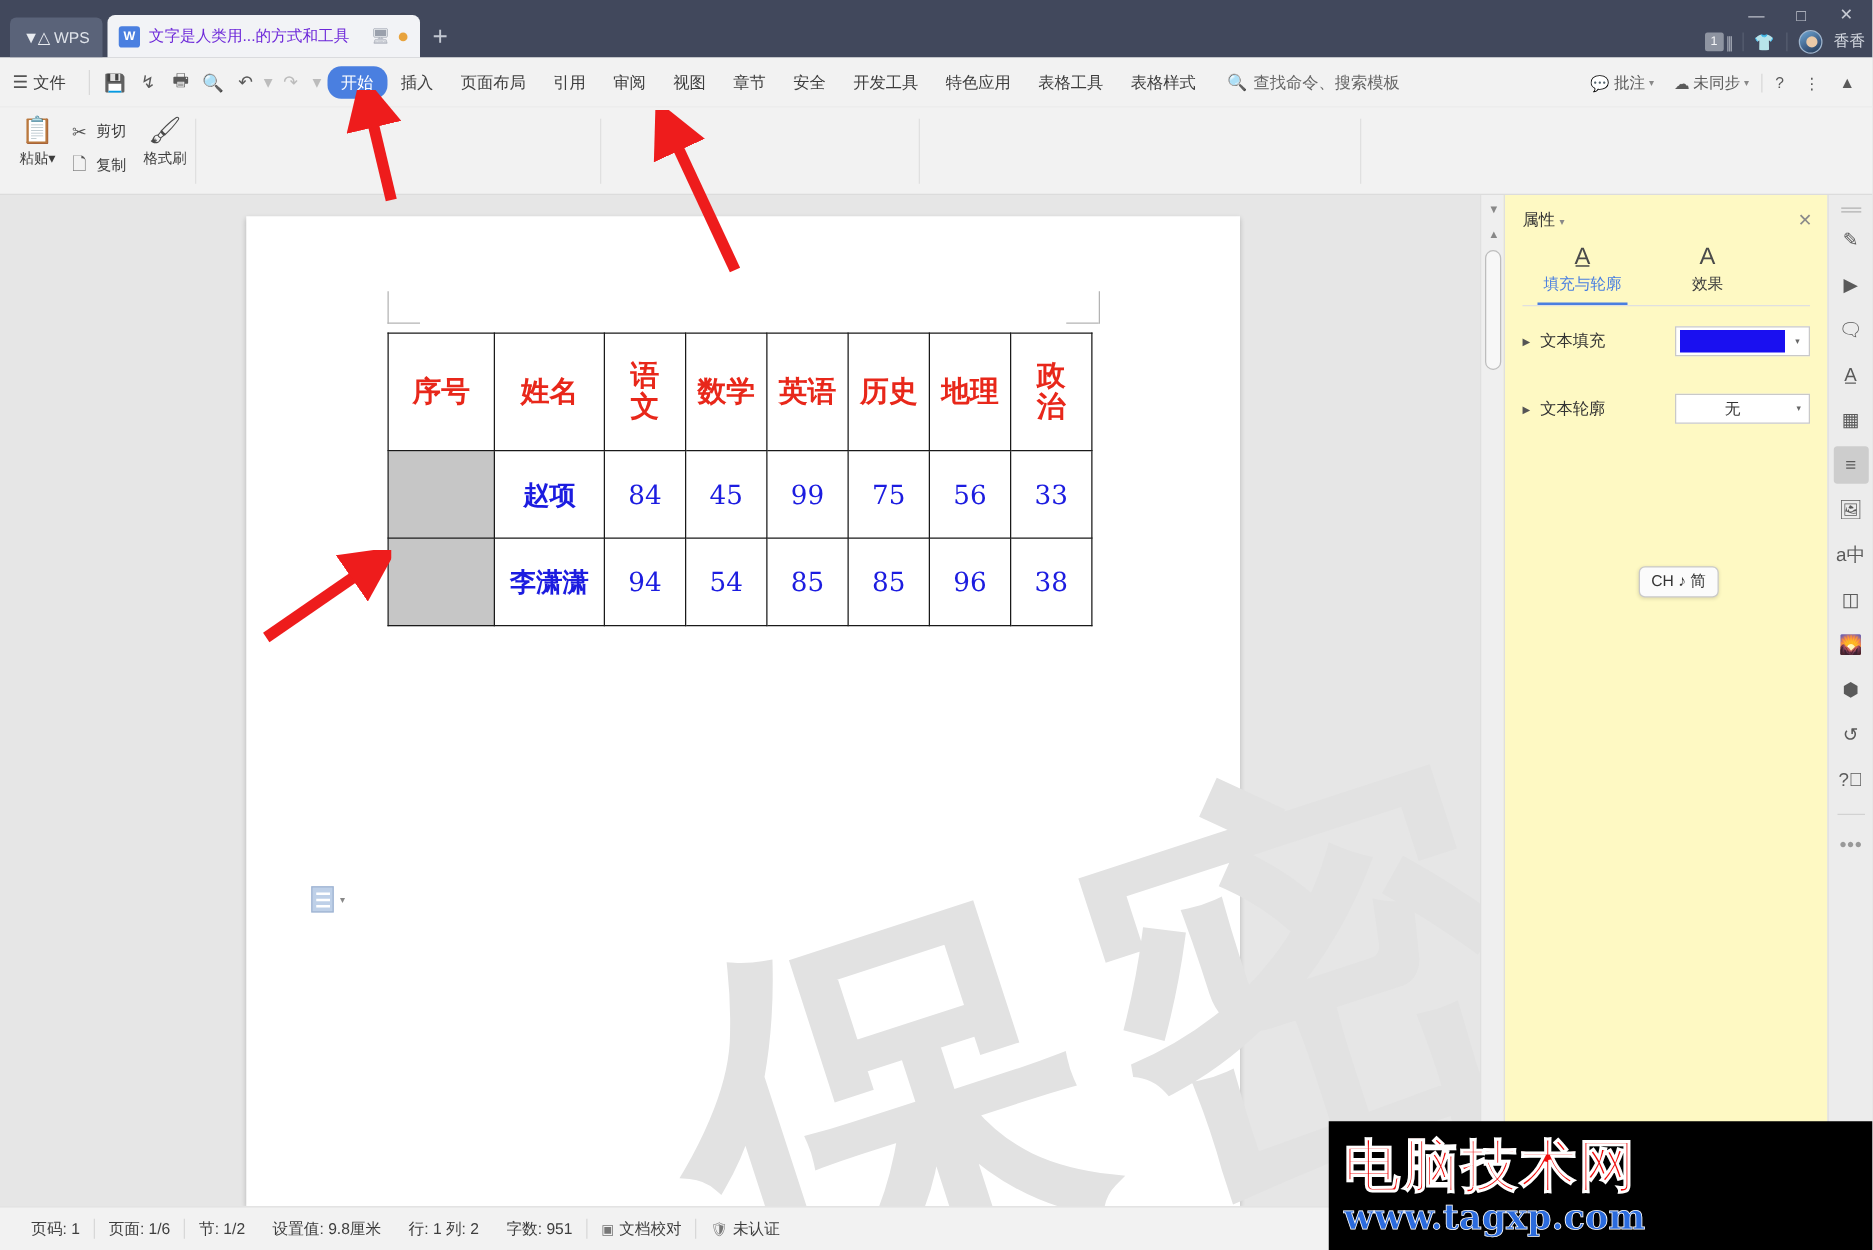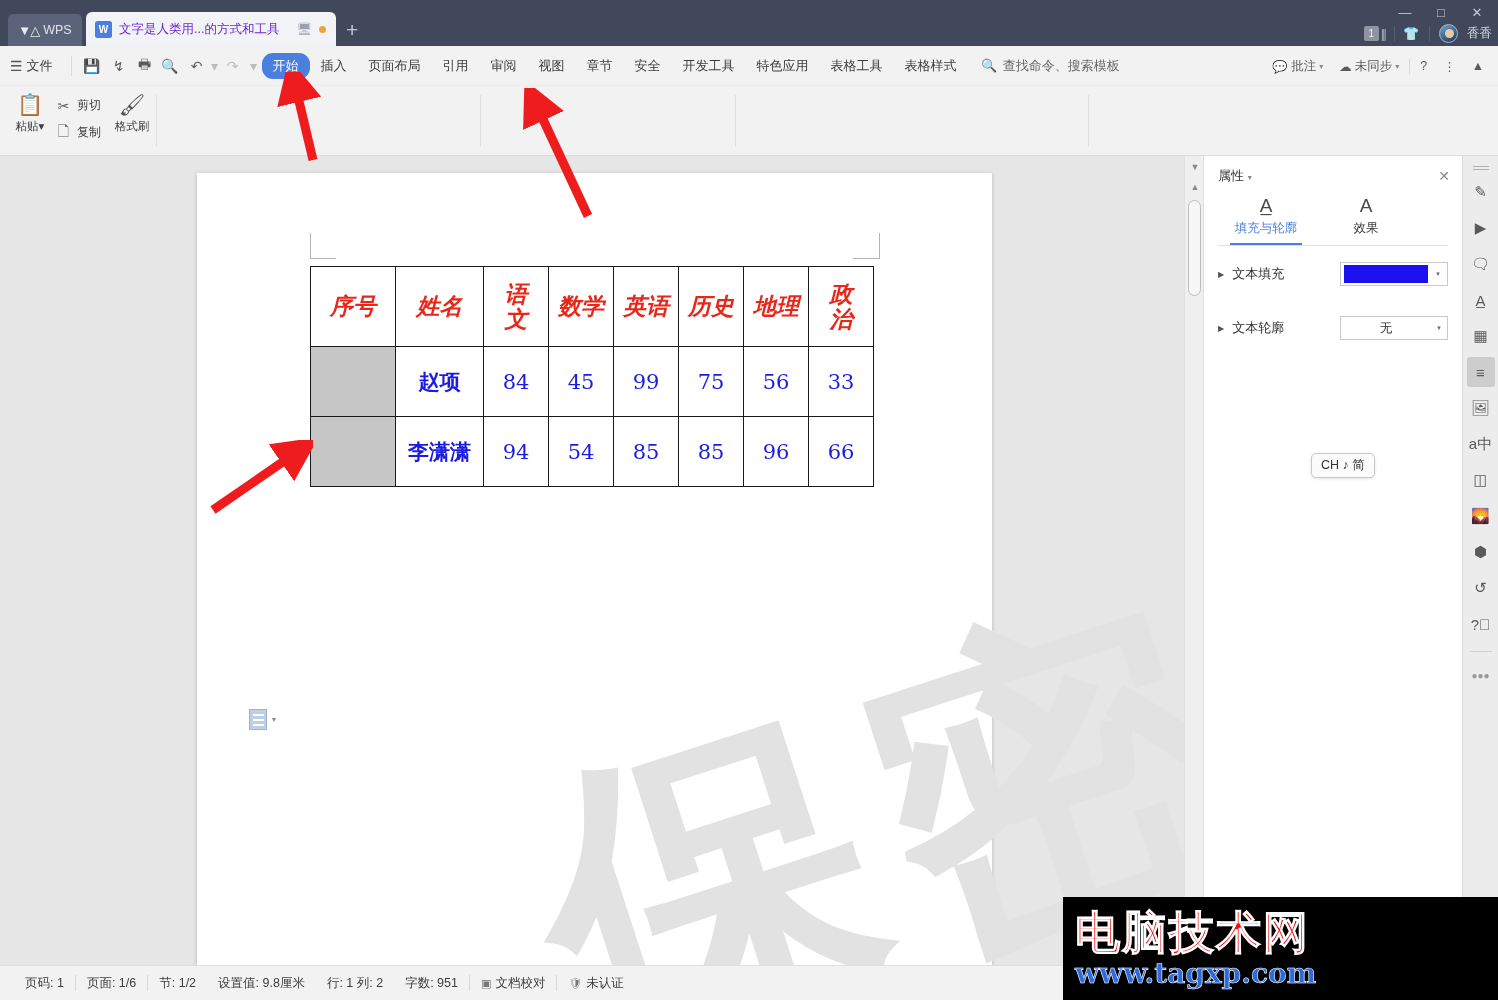--- a/index.html
+++ b/index.html
@@ -185,21 +185,21 @@
     font-family:"DejaVu Sans", sans-serif; transform:rotate(-18deg);
     user-select:none; pointer-events:none; white-space:nowrap; font-weight:bold;
     letter-spacing:20px;
   }
   
   .gtable {
     position:absolute; left:310px; top:266px; border-collapse:collapse;
     font-family:"DejaVu Serif","Liberation Serif", serif;
   }
   .gtable td { border:1px solid #1a1a1a; text-align:center; vertical-align:middle; }
-  .hcell { color:#e8271a; font-size:23px; font-weight:bold; height:80px;font-style:italic; }
+  .hcell { color:#e8271a; font-size:23px; font-weight:bold; height:94px; }
   .hcell.narrow { width:65px; }
   .vwrap { display:block; width:1.1em; margin:0 auto; line-height:1.06; word-break:break-all; }
   .dcell { color:#1c1ce0; font-size:21px; height:70px; }
   .dcell.name { font-size:21px; font-weight:bold; }
   .shaded { background:#c6c6c6; }
   .paste-opt {
     position:absolute; left:249px; top:553px; display:flex; align-items:center; gap:5px;
   }
   .paste-ic {
     width:18px;height:21px;background:#bed0e8;border:1px solid #9fb4d2;
@@ -214,21 +214,21 @@
     position:absolute; left:1184px; top:156px; width:19px; height:809px;
     background:#efefef; border-left:1px solid #e0e0e0;
   }
   .ds-thumb { position:absolute; left:3px; top:44px; width:13px; height:96px;
     background:#f7f7f7; border:1px solid #bdbdbd; border-radius:7px; }
   .ds-ic { position:absolute; left:5px; color:#888; font-size:9px; text-align:center; width:10px;}
 
   
   .rpanel {
     position:absolute; left:1203px; top:156px; width:259px; height:809px;
-    background:#ffffff; border-left:1px solid #dfdfdf;
+    background:#fef9c3; border-left:1px solid #dfdfdf;
   }
   .rp-head { display:flex; align-items:center; padding:11px 12px 0 14px; }
   .rp-title { font-size:13px; color:#333; }
   .rp-close { margin-left:auto; color:#8a8a8a; font-size:14px; }
   .rp-tabs { display:flex; gap:28px; padding:9px 0 0 26px; }
   .rp-tab { text-align:center; width:72px; padding-bottom:6px; }
   .rp-tab .ti { font-size:19px; color:#4a4a4a; display:block; line-height:24px; }
   .rp-tab .tl { font-size:12.5px; color:#3d3d3d; }
   .rp-tab.active .tl { color:#4a7fe0;margin-top:43px; }
   .rp-tab.active { border-bottom:2px solid #4a7fe0; }
@@ -534,21 +534,21 @@
       <td class="dcell">33</td>
     </tr>
     <tr>
       <td class="dcell shaded"></td>
       <td class="dcell name">李潇潇</td>
       <td class="dcell">94</td>
       <td class="dcell">54</td>
       <td class="dcell">85</td>
       <td class="dcell">85</td>
       <td class="dcell">96</td>
-      <td class="dcell">66</td>
+      <td class="dcell">38</td>
     </tr>
   </tbody>
     </table>
 
   <div class="docscroll">
     <span class="ds-ic" style="top:6px">▼</span>
     <span class="ds-ic" style="top:26px">▲</span>
     <div class="ds-thumb"></div>
   </div>
 

